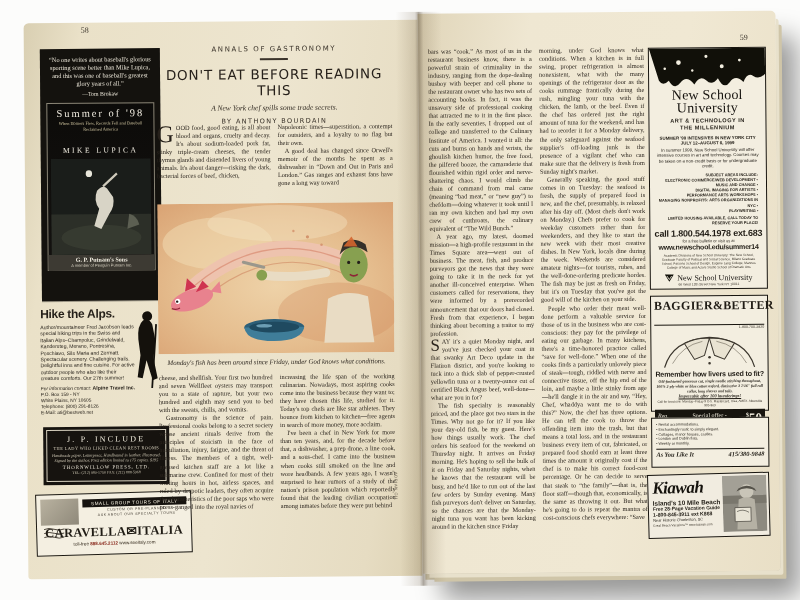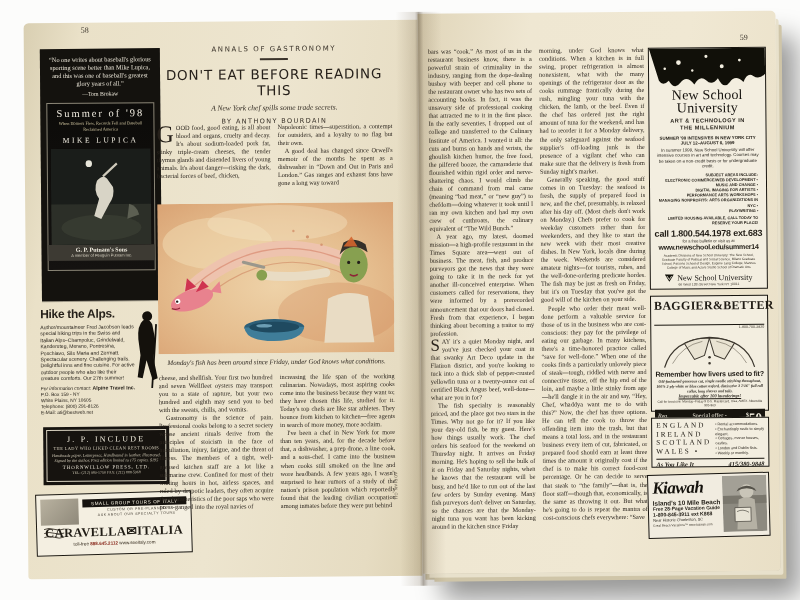--- a/index.html
+++ b/index.html
@@ -33,21 +33,21 @@
   .caption{position:absolute;left:132px;top:337px;width:236px;text-align:center;font-family:"Liberation Serif",serif;font-style:italic;font-size:6.8px;color:#2e2821;}
   .credit{position:absolute;left:366px;top:452px;writing-mode:vertical-rl;font-family:"Liberation Sans",sans-serif;font-size:4px;letter-spacing:.6px;color:#6b6354;}
   
   .ad{position:absolute;}
   .lupica{left:16px;top:26px;width:120px;height:252px;background:#14120e;color:#e9e4d6;padding:7px 6px 5px;text-align:center;box-shadow:0 1px 0 #00000055;}
   .lupica-quote{font-family:"Liberation Serif",serif;font-size:6.3px;line-height:8px;}
   .lupica-attrib{font-family:"Liberation Serif",serif;font-size:5.8px;margin-top:3px;}
   .lupica-cover{margin-top:6px;border:1px solid #8a8576;padding:4px 3px 0;height:168px;background:linear-gradient(#0c0b09,#141210);}
   .lupica-title{font-family:"Liberation Serif",serif;font-size:10.5px;letter-spacing:2px;color:#f0ece0;}
   .lupica-subtitle{font-family:"Liberation Serif",serif;font-size:4.4px;color:#cfc49f;margin-top:2px;line-height:5.5px;}
-  .lupica-author{font-family:"Liberation Serif",serif;font-size:7.5px;letter-spacing:2.5px;color:#f0ece0;margin-top:4px;}
+  .lupica-author{font-family:"Liberation Serif",serif;font-size:7.5px;letter-spacing:2.5px;color:#f0ece0;margin-top:14px;}
   .lupica-photo{width:100%;height:96px;margin-top:4px;display:block;}
   .lupica-pubband{background:#3d3a33;margin:0 -3px;padding:2px 0 3px;}
   .lupica-pub{font-family:"Liberation Serif",serif;font-size:6px;font-weight:bold;color:#f2eee2;}
   .lupica-pubsub{font-family:"Liberation Sans",sans-serif;font-size:4px;color:#d8d2c2;}
   .alps{left:14px;top:284px;width:124px;height:134px;color:#241f18;}
   .alps-head{font-family:"Liberation Sans",sans-serif;font-weight:bold;font-size:12px;letter-spacing:-.3px;}
   .alps-body{font-family:"Liberation Sans",sans-serif;font-size:5.1px;line-height:6.4px;margin-top:3px;width:94px;}
   .alps-hiker{position:absolute;right:0;top:2px;width:30px;height:86px;}
   .alps-contact{font-family:"Liberation Sans",sans-serif;font-size:4.8px;line-height:6px;margin-top:3px;}
   .alps-contact .lbl{font-style:italic;}
@@ -343,26 +343,20 @@
       <div class="bb-small">Call for brochure: Monday–Friday 9 to 5. Mastercard, Visa, AMEX. Albertville 905-963</div>
       <div class="bb-pricerow">
         <div class="bb-reg"><span>Reg.</span><br><span class="strike">$50</span></div>
         <div class="bb-offer"><span>Special offer -</span><br><span>1st time buyers only</span></div>
         <div class="bb-price"><sup>$</sup><span>50</span></div>
       </div>
     </div>
 
     <div class="railad eng">
       <div class="eng-cols">
-        <div class="eng-country-list">
-          <div class="eng-country">ENGLAND</div>
-          <div class="eng-country">IRELAND</div>
-          <div class="eng-country">SCOTLAND</div>
-          <div class="eng-country">WALES •</div>
-        </div>
         <div class="eng-bullets">
           <div>• Rental accommodations.</div>
           <div>• Enchantingly rustic to simply elegant.</div>
           <div>• Cottages, manor houses, castles.</div>
           <div>• London and Dublin flats.</div>
           <div>• Weekly or monthly.</div>
         </div>
       </div>
       <div class="eng-foot">
         <span>As You Like It</span>

